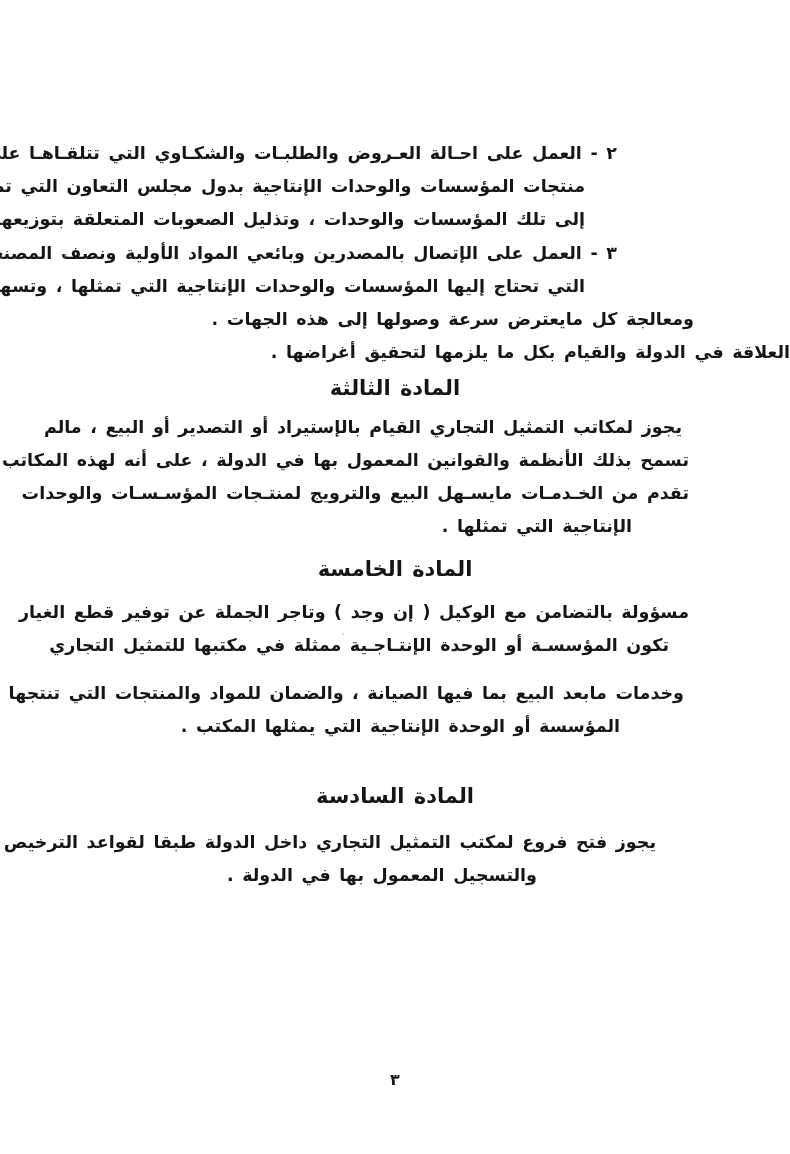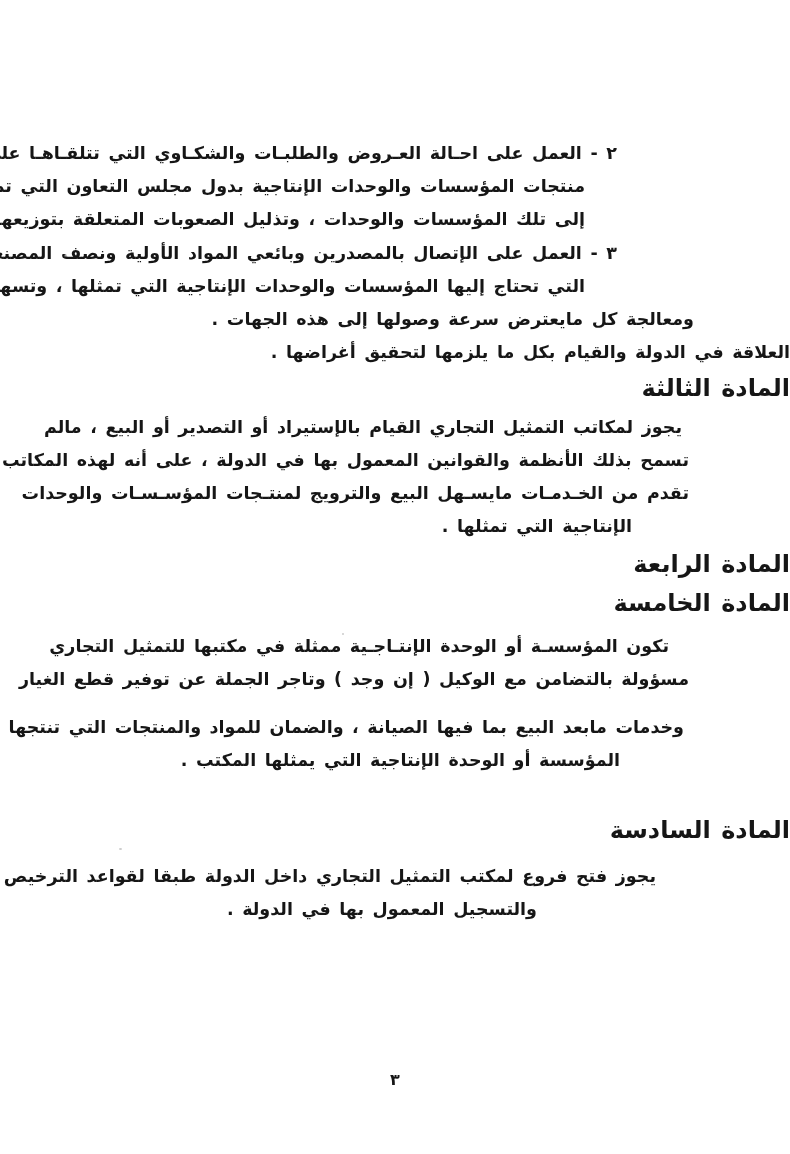--- a/index.html
+++ b/index.html
@@ -23,23 +23,23 @@
   }
   .ln {
     font-size: 17.5px;
     line-height: 33px;
     text-align: right;
     white-space: nowrap;
     word-spacing: 2.5px;
     letter-spacing: 0.1px;
   }
   .hd {
-    font-size: 24px;
+    font-size: 21px;
     line-height: 26px;
-    text-align: right;
+    text-align: center;
     word-spacing: 2px;
   }
   .pageno {
     position: absolute;
     bottom: 62px;
     left: 0;
     right: 0;
     text-align: center;
     font-size: 16px;
     line-height: 24px;
@@ -77,28 +77,27 @@
 
   <h2 class="hd" style="margin:6px 0 0 0">المادة الثالثة</h2>
 
   <section style="margin-top:10px">
     <div class="ln" style="margin-right:108px">يجوز لمكاتب التمثيل التجاري القيام بالإستيراد أو التصدير أو البيع ، مالم</div>
     <div class="ln" style="margin-right:101px">تسمح بذلك الأنظمة والقوانين المعمول بها في الدولة ، على أنه لهذه المكاتب أن</div>
     <div class="ln" style="margin-right:101px">تقدم من الخـدمـات مايسـهل البيع والترويج لمنتـجات المؤسـسـات والوحدات</div>
     <div class="ln" style="margin-right:158px">الإنتاجية التي تمثلها .</div>
   </section>
 
-  <h2 class="hd" style="margin:8px 0 0 0">المادة الرابعة</h2>
 
 
   <h2 class="hd" style="margin:13px 0 0 0">المادة الخامسة</h2>
 
   <section style="margin-top:14px">
+    <div class="ln" style="margin-right:101px">مسؤولة بالتضامن مع الوكيل ( إن وجد ) وتاجر الجملة عن توفير قطع الغيار</div>
     <div class="ln" style="margin-right:121px">تكون المؤسسـة أو الوحدة الإنتـاجـية ممثلة في مكتبها للتمثيل التجاري</div>
-    <div class="ln" style="margin-right:101px">مسؤولة بالتضامن مع الوكيل ( إن وجد ) وتاجر الجملة عن توفير قطع الغيار</div>
   </section>
 
   <section style="margin-top:15px">
     <div class="ln" style="margin-right:106px">وخدمات مابعد البيع بما فيها الصيانة ، والضمان للمواد والمنتجات التي تنتجها</div>
     <div class="ln" style="margin-right:170px">المؤسسة أو الوحدة الإنتاجية التي يمثلها المكتب .</div>
   </section>
 
   <h2 class="hd" style="margin:40px 0 0 0">المادة السادسة</h2>
 
   <section style="margin-top:17px">

